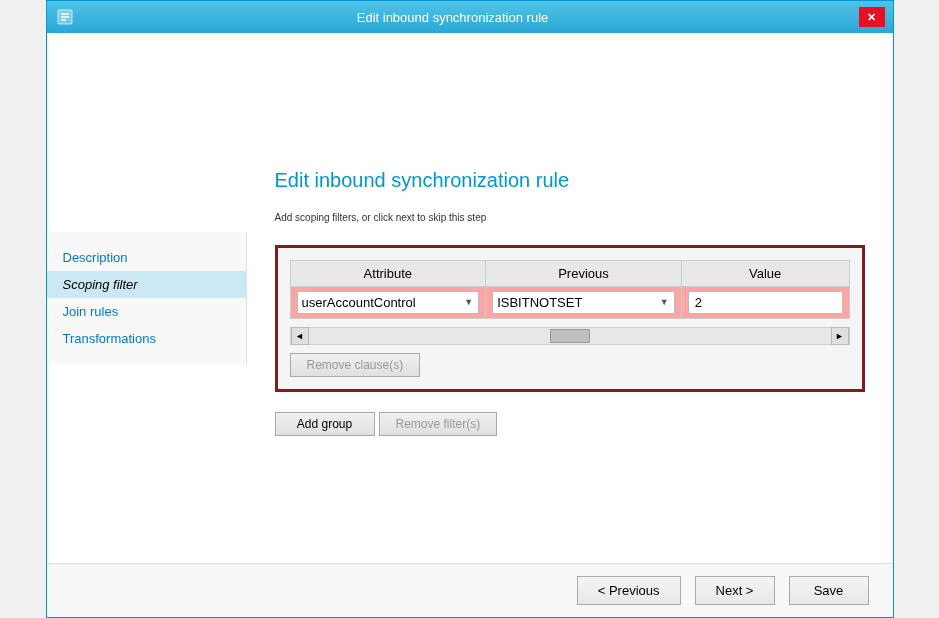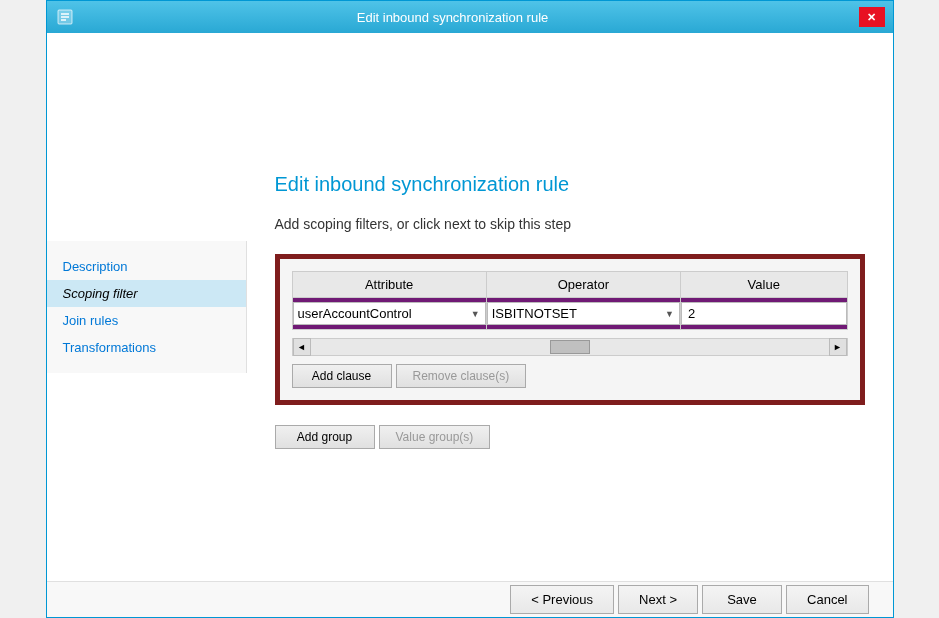--- a/index.html
+++ b/index.html
@@ -95,47 +95,47 @@
       flex-direction: column;
       overflow: hidden;
     }
     .page-title {
       font-size: 20px;
       color: #0097d4;
       font-weight: 300;
       margin-bottom: 20px;
     }
     .instruction-text {
-      font-size: 14px;
+      font-size: 10px;
       color: #333;
       margin-bottom: 22px;
     }
     .filter-box {
-      border: 5px solid #7f1d1d;
+      border: 3px solid #7f1d1d;
       background: #f5f5f5;
       padding: 12px;
       margin-bottom: 16px;
     }
     .filter-table {
       width: 100%;
       border-collapse: collapse;
       margin-bottom: 8px;
     }
     .filter-table th {
       background: #e8e8e8;
       border: 1px solid #ccc;
       padding: 5px 10px;
       text-align: center;
       font-weight: normal;
       font-size: 13px;
     }
     .filter-table td {
       border: 1px solid #ccc;
-      padding: 4px 0;
-      background: #701a75;
+      padding: 4px 6px;
+      background: #fca5a5;
       vertical-align: middle;
     }
     .filter-select {
       width: 100%;
       border: 1px solid #bbb;
       background: #fff;
       padding: 3px 4px;
       font-size: 13px;
       appearance: none;
       cursor: pointer;
@@ -215,23 +215,23 @@
       cursor: default;
     }
     .group-buttons {
       display: flex;
       gap: 4px;
       margin-top: 4px;
     }
     .footer {
       display: flex;
       justify-content: flex-end;
-      padding: 3px 24px;
+      padding: 12px 24px;
       border-top: 1px solid #e0e0e0;
-      gap: 4px;
+      gap: 14px;
       background: #f8f8f8;
       flex-shrink: 0;
     }
     .footer-btn {
       padding: 6px 20px;
       border: 1px solid #aaa;
       background: linear-gradient(to bottom, #f4f4f4, #e8e8e8);
       font-size: 13px;
       cursor: pointer;
       min-width: 80px;
@@ -274,21 +274,21 @@
 
     <div class="main-content">
       <h1 class="page-title">Edit inbound synchronization rule</h1>
       <p class="instruction-text">Add scoping filters, or click next to skip this step</p>
 
       <div class="filter-box">
         <table class="filter-table">
           <thead>
             <tr>
               <th>Attribute</th>
-              <th>Operator</th>
+              <th>Previous</th>
               <th>Value</th>
             </tr>
           </thead>
           <tbody>
             <tr>
               <td style="width: 35%;">
                 <div class="filter-select-wrapper">
                   <select class="filter-select">
                     <option>userAccountControl</option>
                   </select>
@@ -314,31 +314,29 @@
           </div>
           <div class="scroll-track">
             <div class="scroll-thumb"></div>
           </div>
           <div class="scroll-arrow">
             <span>►</span>
           </div>
         </div>
 
         <div class="clause-buttons">
-          <button class="btn">Add clause</button>
           <button class="btn" disabled="">Remove clause(s)</button>
         </div>
       </div>
 
       <div class="group-buttons">
         <button class="btn">Add group</button>
-        <button class="btn" disabled="">Value group(s)</button>
+        <button class="btn" disabled="">Remove filter(s)</button>
       </div>
     </div>
   </div>
 
   <div class="footer">
     <button class="footer-btn">&lt; Previous</button>
     <button class="footer-btn">Next &gt;</button>
     <button class="footer-btn">Save</button>
-    <button class="footer-btn">Cancel</button>
   </div>
 </div>
 
 </body></html>

